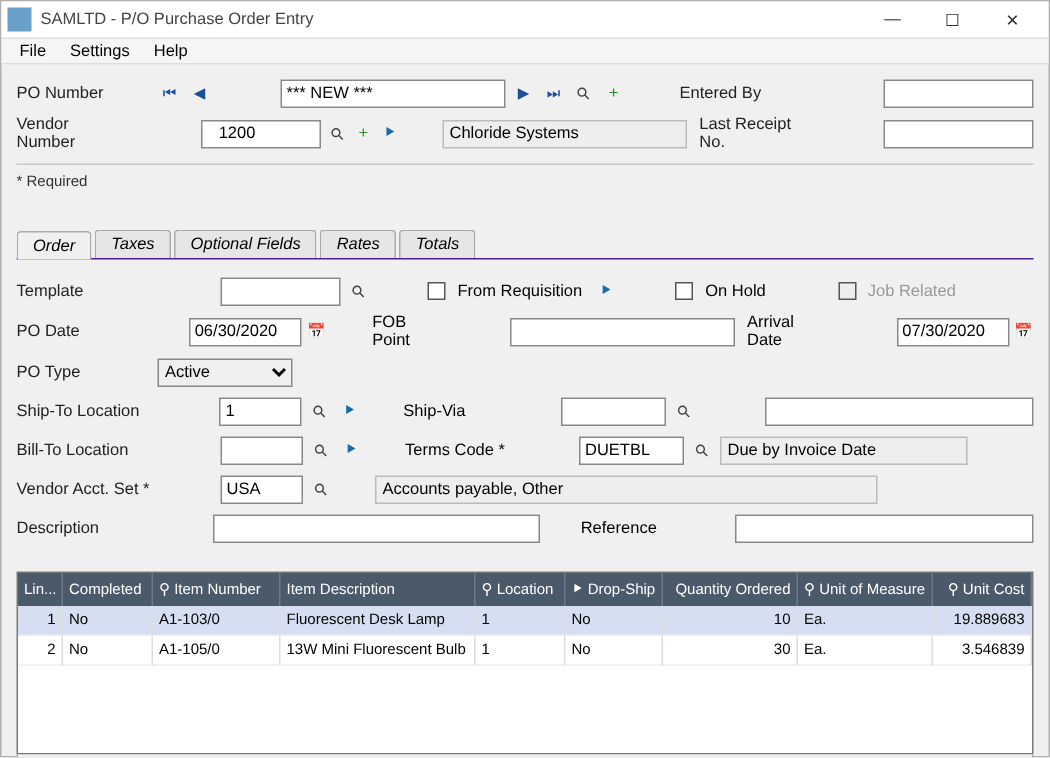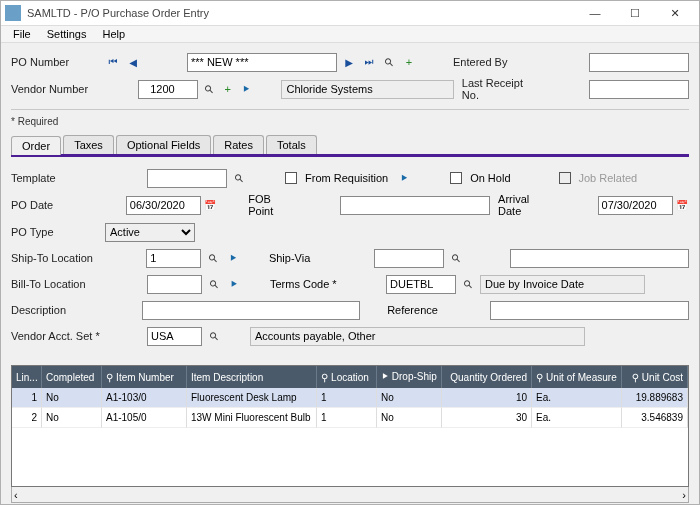--- a/index.html
+++ b/index.html
@@ -13,21 +13,21 @@
 .menubar span { padding: 2px 6px; cursor: default; }
 .content { flex: 1; padding: 8px 10px 6px 10px; display: flex; flex-direction: column; gap: 4px; }
 .row { display: flex; align-items: center; gap: 4px; min-height: 22px; }
 .lbl { width: 90px; color: #222; }
 .lbl-r { width: 90px; text-align: left; color: #222; }
 input[type=text] { height: 19px; border: 1px solid #888; padding: 0 3px; background: #fff; font-size: 11px; margin-left: 42px; }
 .ro { background: #f5f5f5; }
 .navbtn { width: 16px; height: 16px; display: inline-flex; align-items: center; justify-content: center; color: #1a4f9c; cursor: pointer; font-size: 10px; }
 .icon-btn { width: 16px; height: 16px; display: inline-flex; align-items: center; justify-content: center; cursor: pointer; font-size: 11px; color: #444; }
 .sep { height: 1px; background: #c8c8c8; margin: 4px 0; }
-.tabs { display: flex; border-bottom: 3px solid #4c1d95; margin-top: 4px; }
+.tabs { display: flex; border-bottom: 1px solid #4c1d95; margin-top: 22px; font-style: italic; }
 .tab { padding: 3px 10px; border: 1px solid #aaa; border-bottom: none; background: #e6e6e6; margin-right: 2px; cursor: pointer; border-radius: 3px 3px 0 0; }
 .tab.active { background: #f0f0f0; position: relative; top: 1px; }
 .body { flex: 1; display: flex; flex-direction: column; gap: 4px; padding-top: 6px; }
 .checkbox { width: 12px; height: 12px; border: 1px solid #555; display: inline-block; background: #fff; vertical-align: middle; margin-right: 4px; }
 .checkbox.disabled { background: #eee; }
 .readonly-box { background: #eee; border: 1px solid #bbb; height: 19px; padding: 0 4px; display: inline-flex; align-items: center; }
 .grid { border: 1px solid #777; background: #fff; margin-top: 14px; }
 .ghead { display: flex; background: #4a5a6a; color: #fff; height: 22px; align-items: center; }
 .ghead div, .grow div { padding: 0 4px; border-right: 1px solid #6a7a8a; height: 100%; display: flex; align-items: center; overflow: hidden; white-space: nowrap; font-size: 10px; }
 .grow { display: flex; height: 20px; }
@@ -74,21 +74,21 @@
     <span class="navbtn">⏭</span>
     <span class="icon-btn mag"></span>
     <span class="icon-btn" style="color:#2a8a2a">+</span>
     <span style="flex:1"></span>
     <span class="lbl-r">Entered By</span>
     <input type="text" class="ro" style="width: 100px;" value="">
   </div>
 
   <div class="row">
     <span class="lbl">Vendor Number</span>
-    <input type="text" style="width: 60px; padding-left: 11px;" value="1200">
+    <input type="text" style="width: 80px; padding-left: 11px;" value="1200">
     <span class="icon-btn mag"></span>
     <span class="icon-btn" style="color:#2a8a2a">+</span>
     <span class="icon-btn" style="color:#1a6aa8">⯈</span>
     <span class="readonly-box" style="width:190px;margin-left:24px">Chloride Systems</span>
     <span style="flex:1"></span>
     <span class="lbl-r">Last Receipt No.</span>
     <input type="text" class="ro" style="width: 100px;" value="">
   </div>
 
   <div class="sep"></div>
@@ -156,33 +156,33 @@
       <span class="icon-btn mag"></span>
       <span class="icon-btn" style="color:#1a6aa8">⯈</span>
       <span style="width:20px"></span>
       <span style="width:70px">Terms Code *</span>
       <input type="text" style="width: 70px;" value="DUETBL">
       <span class="icon-btn mag"></span>
       <span class="readonly-box" style="width:165px">Due by Invoice Date</span>
     </div>
 
     <div class="row">
+      <span class="lbl">Vendor Acct. Set *</span>
+      <input type="text" style="width: 55px;" value="USA">
+      <span class="icon-btn mag"></span>
+      <span style="width:20px"></span>
+      <span class="readonly-box" style="width:335px">Accounts payable, Other</span>
+    </div>
+
+    <div class="row">
       <span class="lbl">Description</span>
       <input type="text" style="width: 230px;" value="">
       <span style="width:20px"></span>
       <span style="width:60px">Reference</span>
       <input type="text" style="width: 210px;" value="">
-    </div>
-
-    <div class="row">
-      <span class="lbl">Vendor Acct. Set *</span>
-      <input type="text" style="width: 55px;" value="USA">
-      <span class="icon-btn mag"></span>
-      <span style="width:20px"></span>
-      <span class="readonly-box" style="width:335px">Accounts payable, Other</span>
     </div>
 
     <div class="gridwrap">
       <div class="grid">
         <div class="ghead">
           <div style="width:30px">Lin...</div>
           <div style="width:60px">Completed</div>
           <div style="width:85px">⚲ Item Number</div>
           <div style="width:130px">Item Description</div>
           <div style="width:60px">⚲ Location</div>

